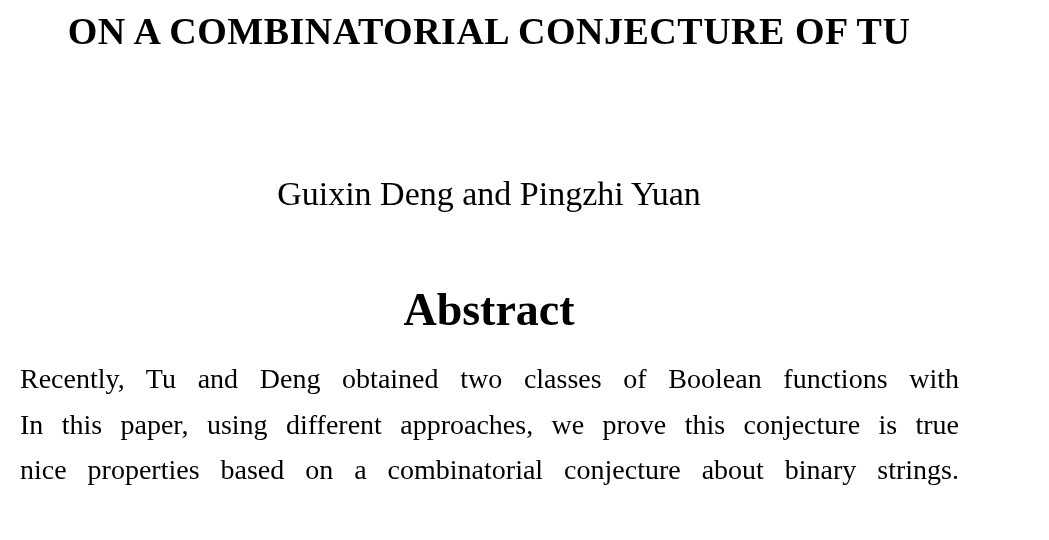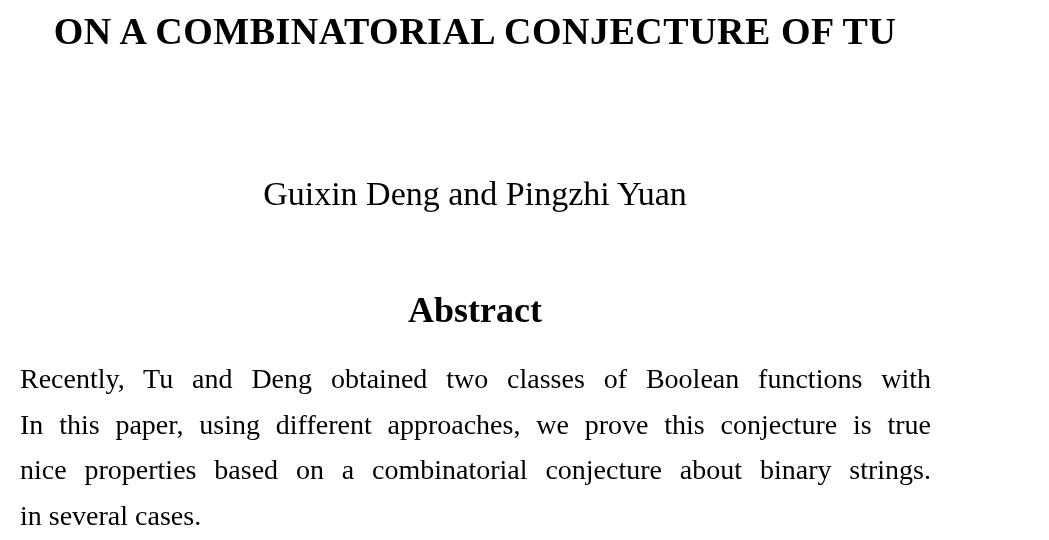--- a/index.html
+++ b/index.html
@@ -8,20 +8,21 @@
     background: #ffffff;
   }
   .page {
     position: relative;
     width: 950px;
     height: 540px;
     background: #ffffff;
     color: #000000;
     font-family: "Liberation Serif", "DejaVu Serif", serif;
     overflow: hidden;
+    padding-left: 28px;
   }
   .title {
     position: absolute;
     top: 8px;
     left: 0;
     width: 100%;
     margin: 0;
     text-align: center;
     font-size: 38px;
     font-weight: bold;
@@ -41,21 +42,21 @@
     font-weight: normal;
     line-height: 44px;
   }
   .abstract-heading {
     position: absolute;
     top: 288px;
     left: 0;
     width: 100%;
     margin: 0;
     text-align: center;
-    font-size: 36px;
+    font-size: 46px;
     font-weight: bold;
     line-height: 44px;
   }
   .abstract-body {
     position: absolute;
     top: 356px;
     left: 20px;
     right: 19px;
     font-size: 28px;
     line-height: 45.5px;
@@ -79,16 +80,15 @@
   </h1>
 
   <div class="authors">Guixin Deng and Pingzhi Yuan</div>
 
   <h2 class="abstract-heading">Abstract</h2>
 
   <div class="abstract-body">
     <span class="abs-line">Recently, Tu and Deng obtained two classes of Boolean functions with</span>
     <span class="abs-line">In this paper, using different approaches, we prove this conjecture is true</span>
     <span class="abs-line">nice properties based on a combinatorial conjecture about binary strings.</span>
-    <span class="abs-line last">in several cases.</span>
   </div>
 
 </div>
 
 </body></html>

